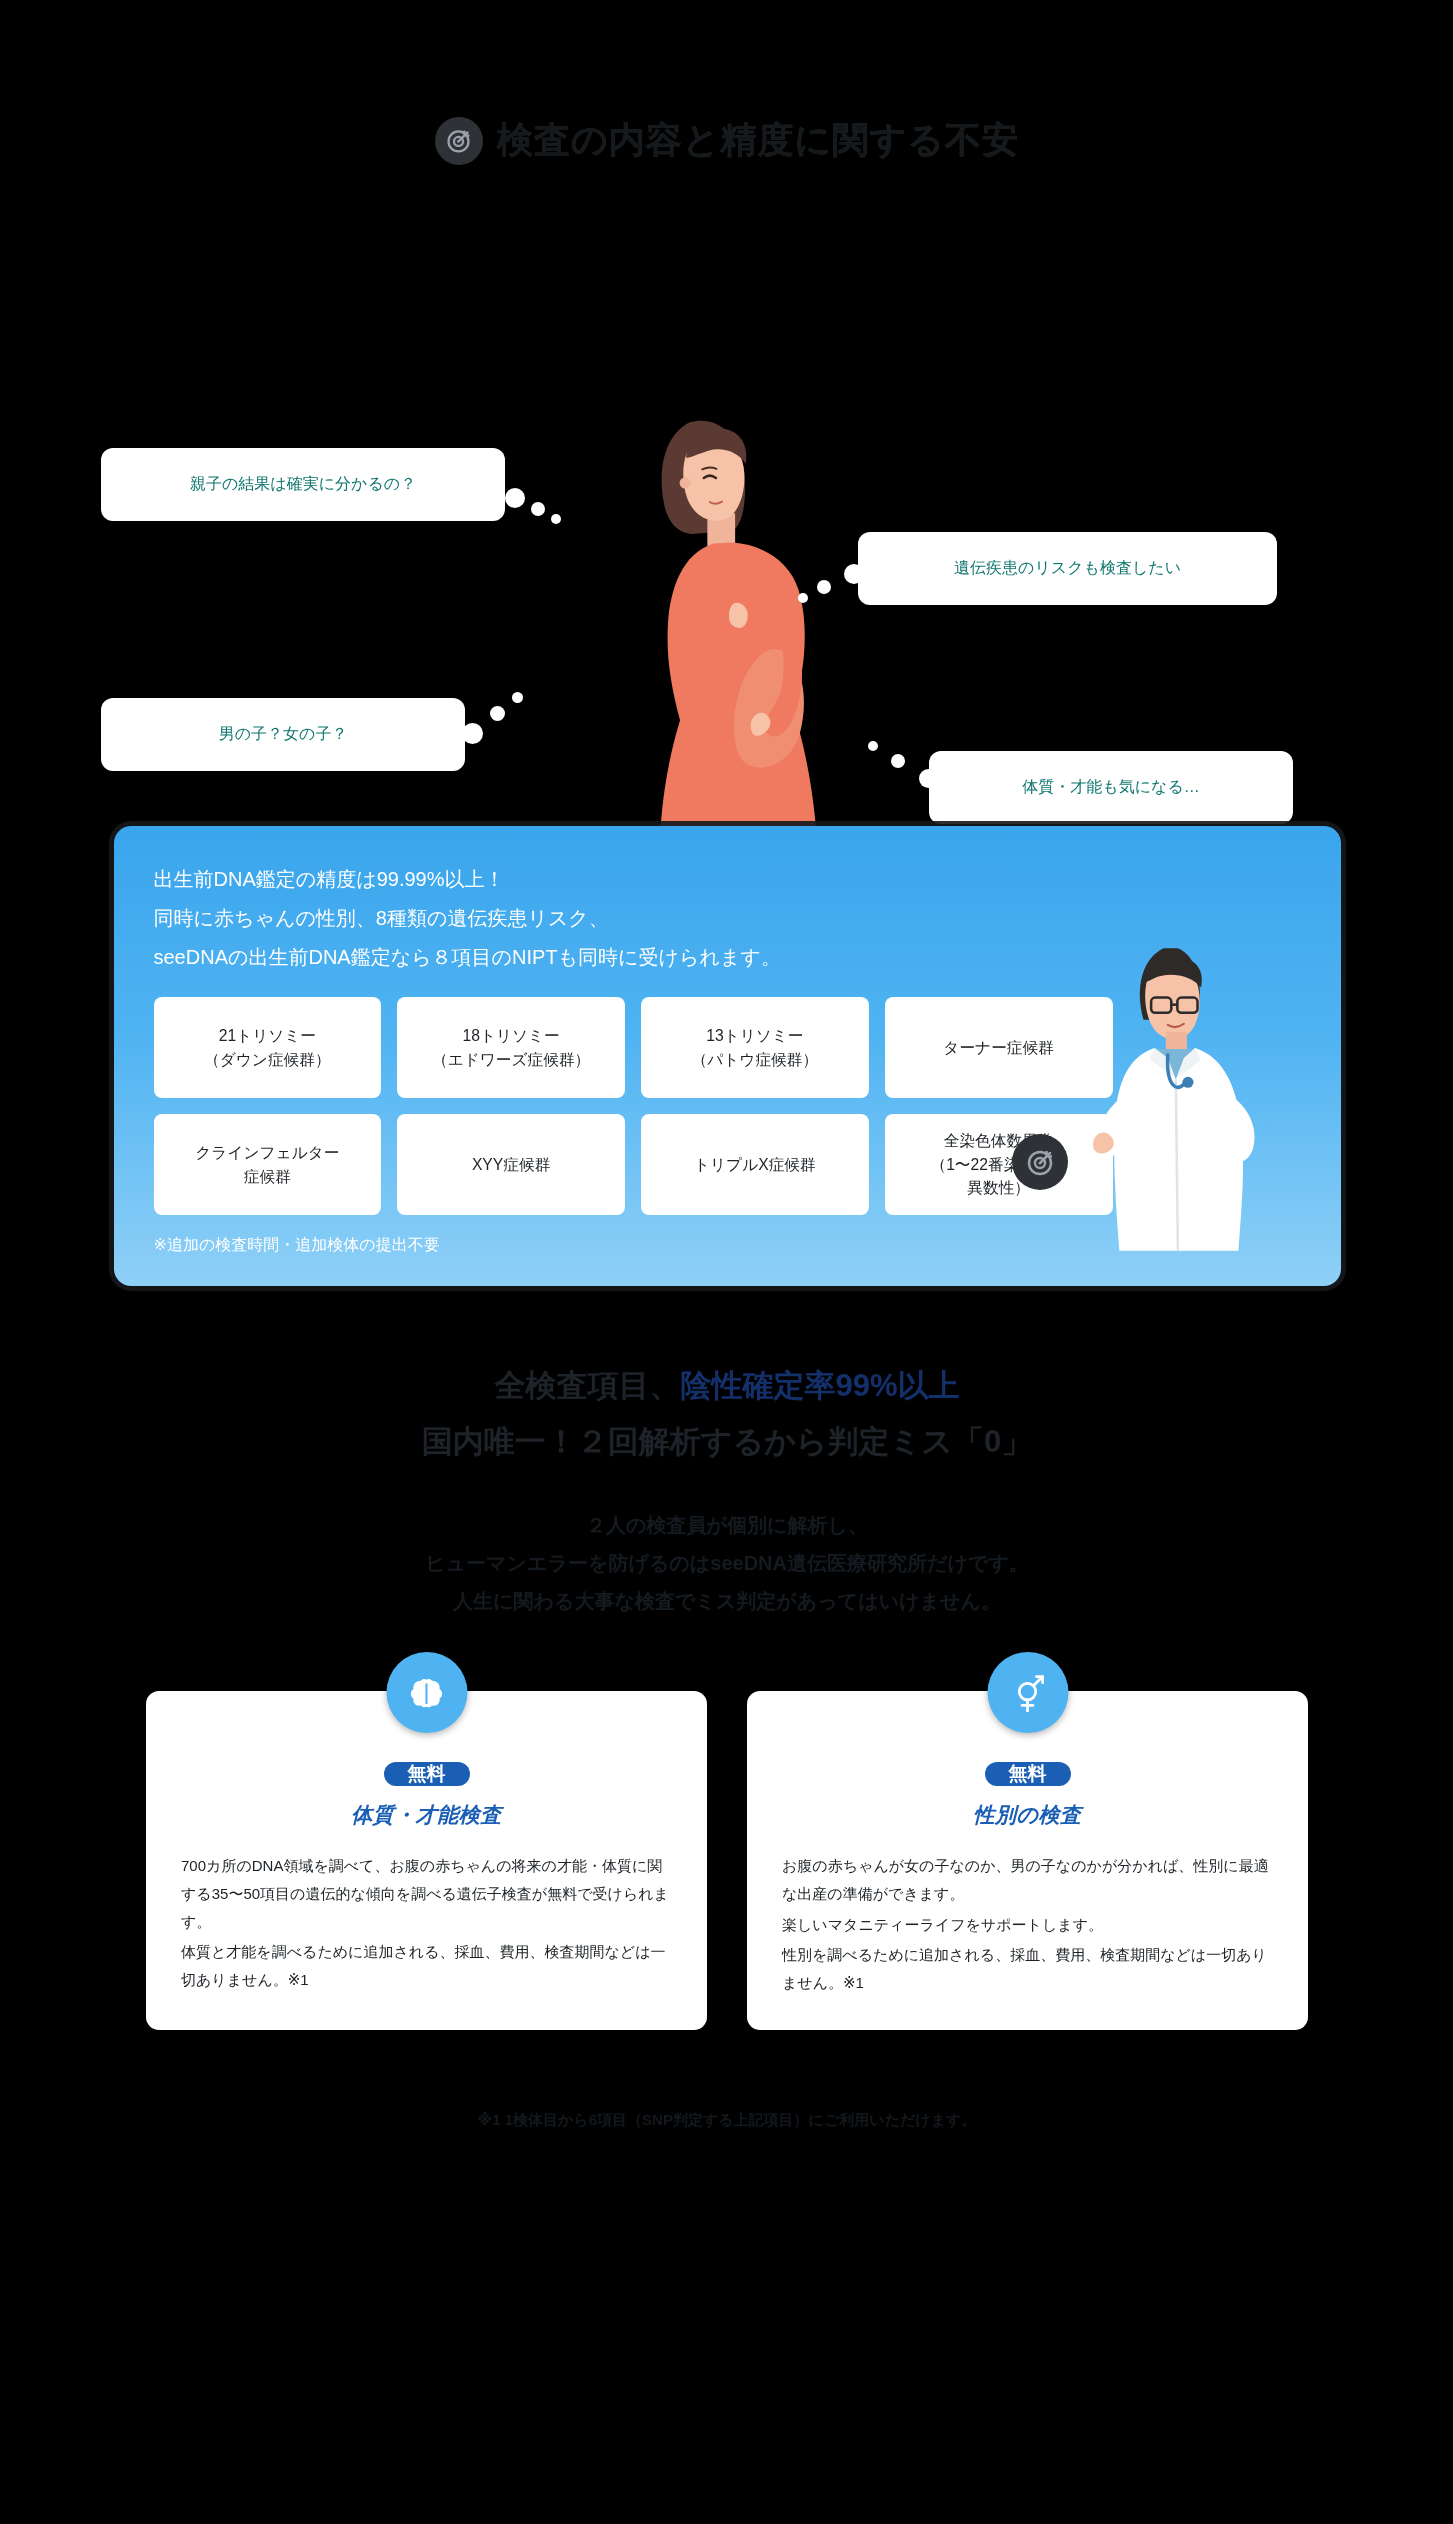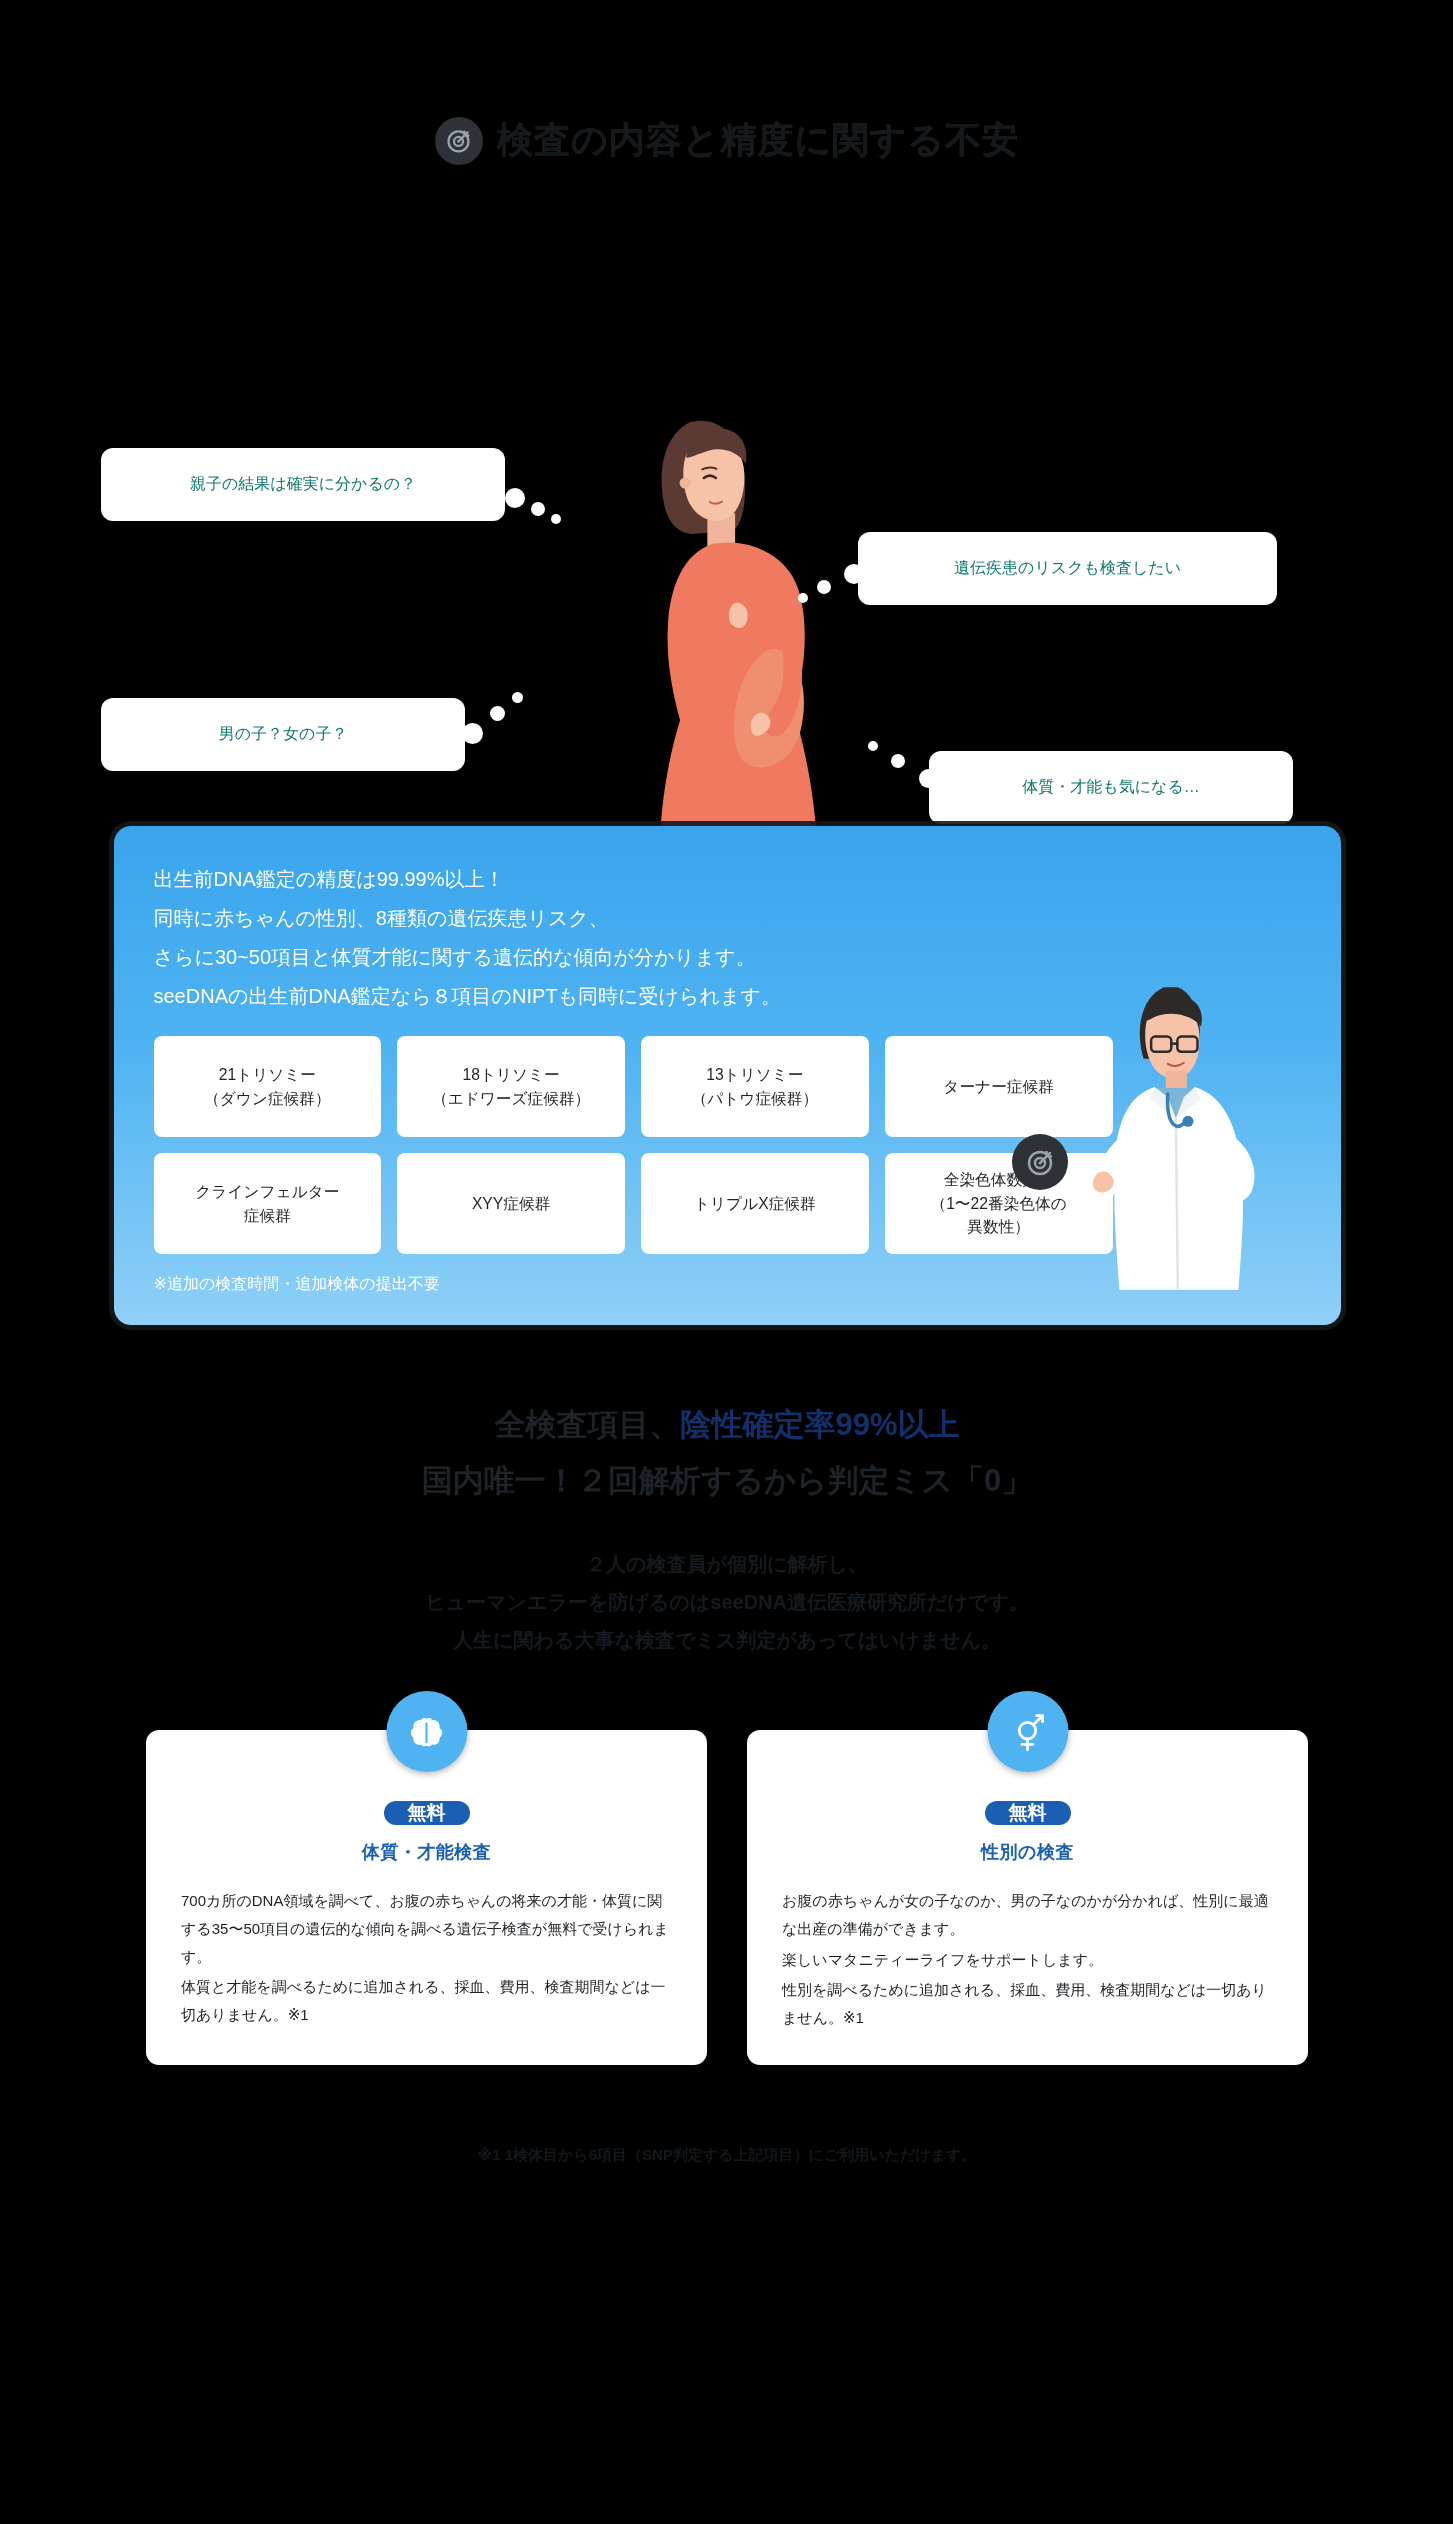--- a/index.html
+++ b/index.html
@@ -178,24 +178,25 @@
     background: #1a5fb4;
     border-radius: 18px;
     color: #ffffff;
     font-size: 19px;
     font-weight: 700;
     display: flex; align-items: center; justify-content: center;
   }
   .feature-title {
     margin-top: 15px;
     text-align: center;
-    font-size: 18px;
+    font-size: 21px;
     font-weight: 700;
     color: #1a5fb4;
     letter-spacing: 0.5px;
+    font-style: italic;
   }
   .feature-body {
     margin-top: 23px;
     font-size: 15px;
     line-height: 1.85;
     color: #1d2226;
   }
   .feature-body p { margin-bottom: 3px; }
 
   .footnote {
@@ -293,21 +294,20 @@
     <span class="dot" style="left:53px;top:28px;width:14px;height:14px;"></span>
     <span class="dot" style="left:30px;top:15px;width:10px;height:10px;"></span>
   </div>
 </div>
 
 <div class="panel-wrap">
   <div class="panel">
     <div class="panel-lines">
       <div>出生前DNA鑑定の精度は99.99%以上！</div>
       <div>同時に赤ちゃんの性別、8種類の遺伝疾患リスク、</div>
-      <div>さらに30~50項目と体質才能に関する遺伝的な傾向が分かります。</div>
       <div>seeDNAの出生前DNA鑑定なら８項目のNIPTも同時に受けられます。</div>
     </div>
 
     <div class="cards-grid">
       <div class="dcard">
         <span>21トリソミー</span>
         <span>（ダウン症候群）</span>
       </div>
       <div class="dcard">
         <span>18トリソミー</span>

